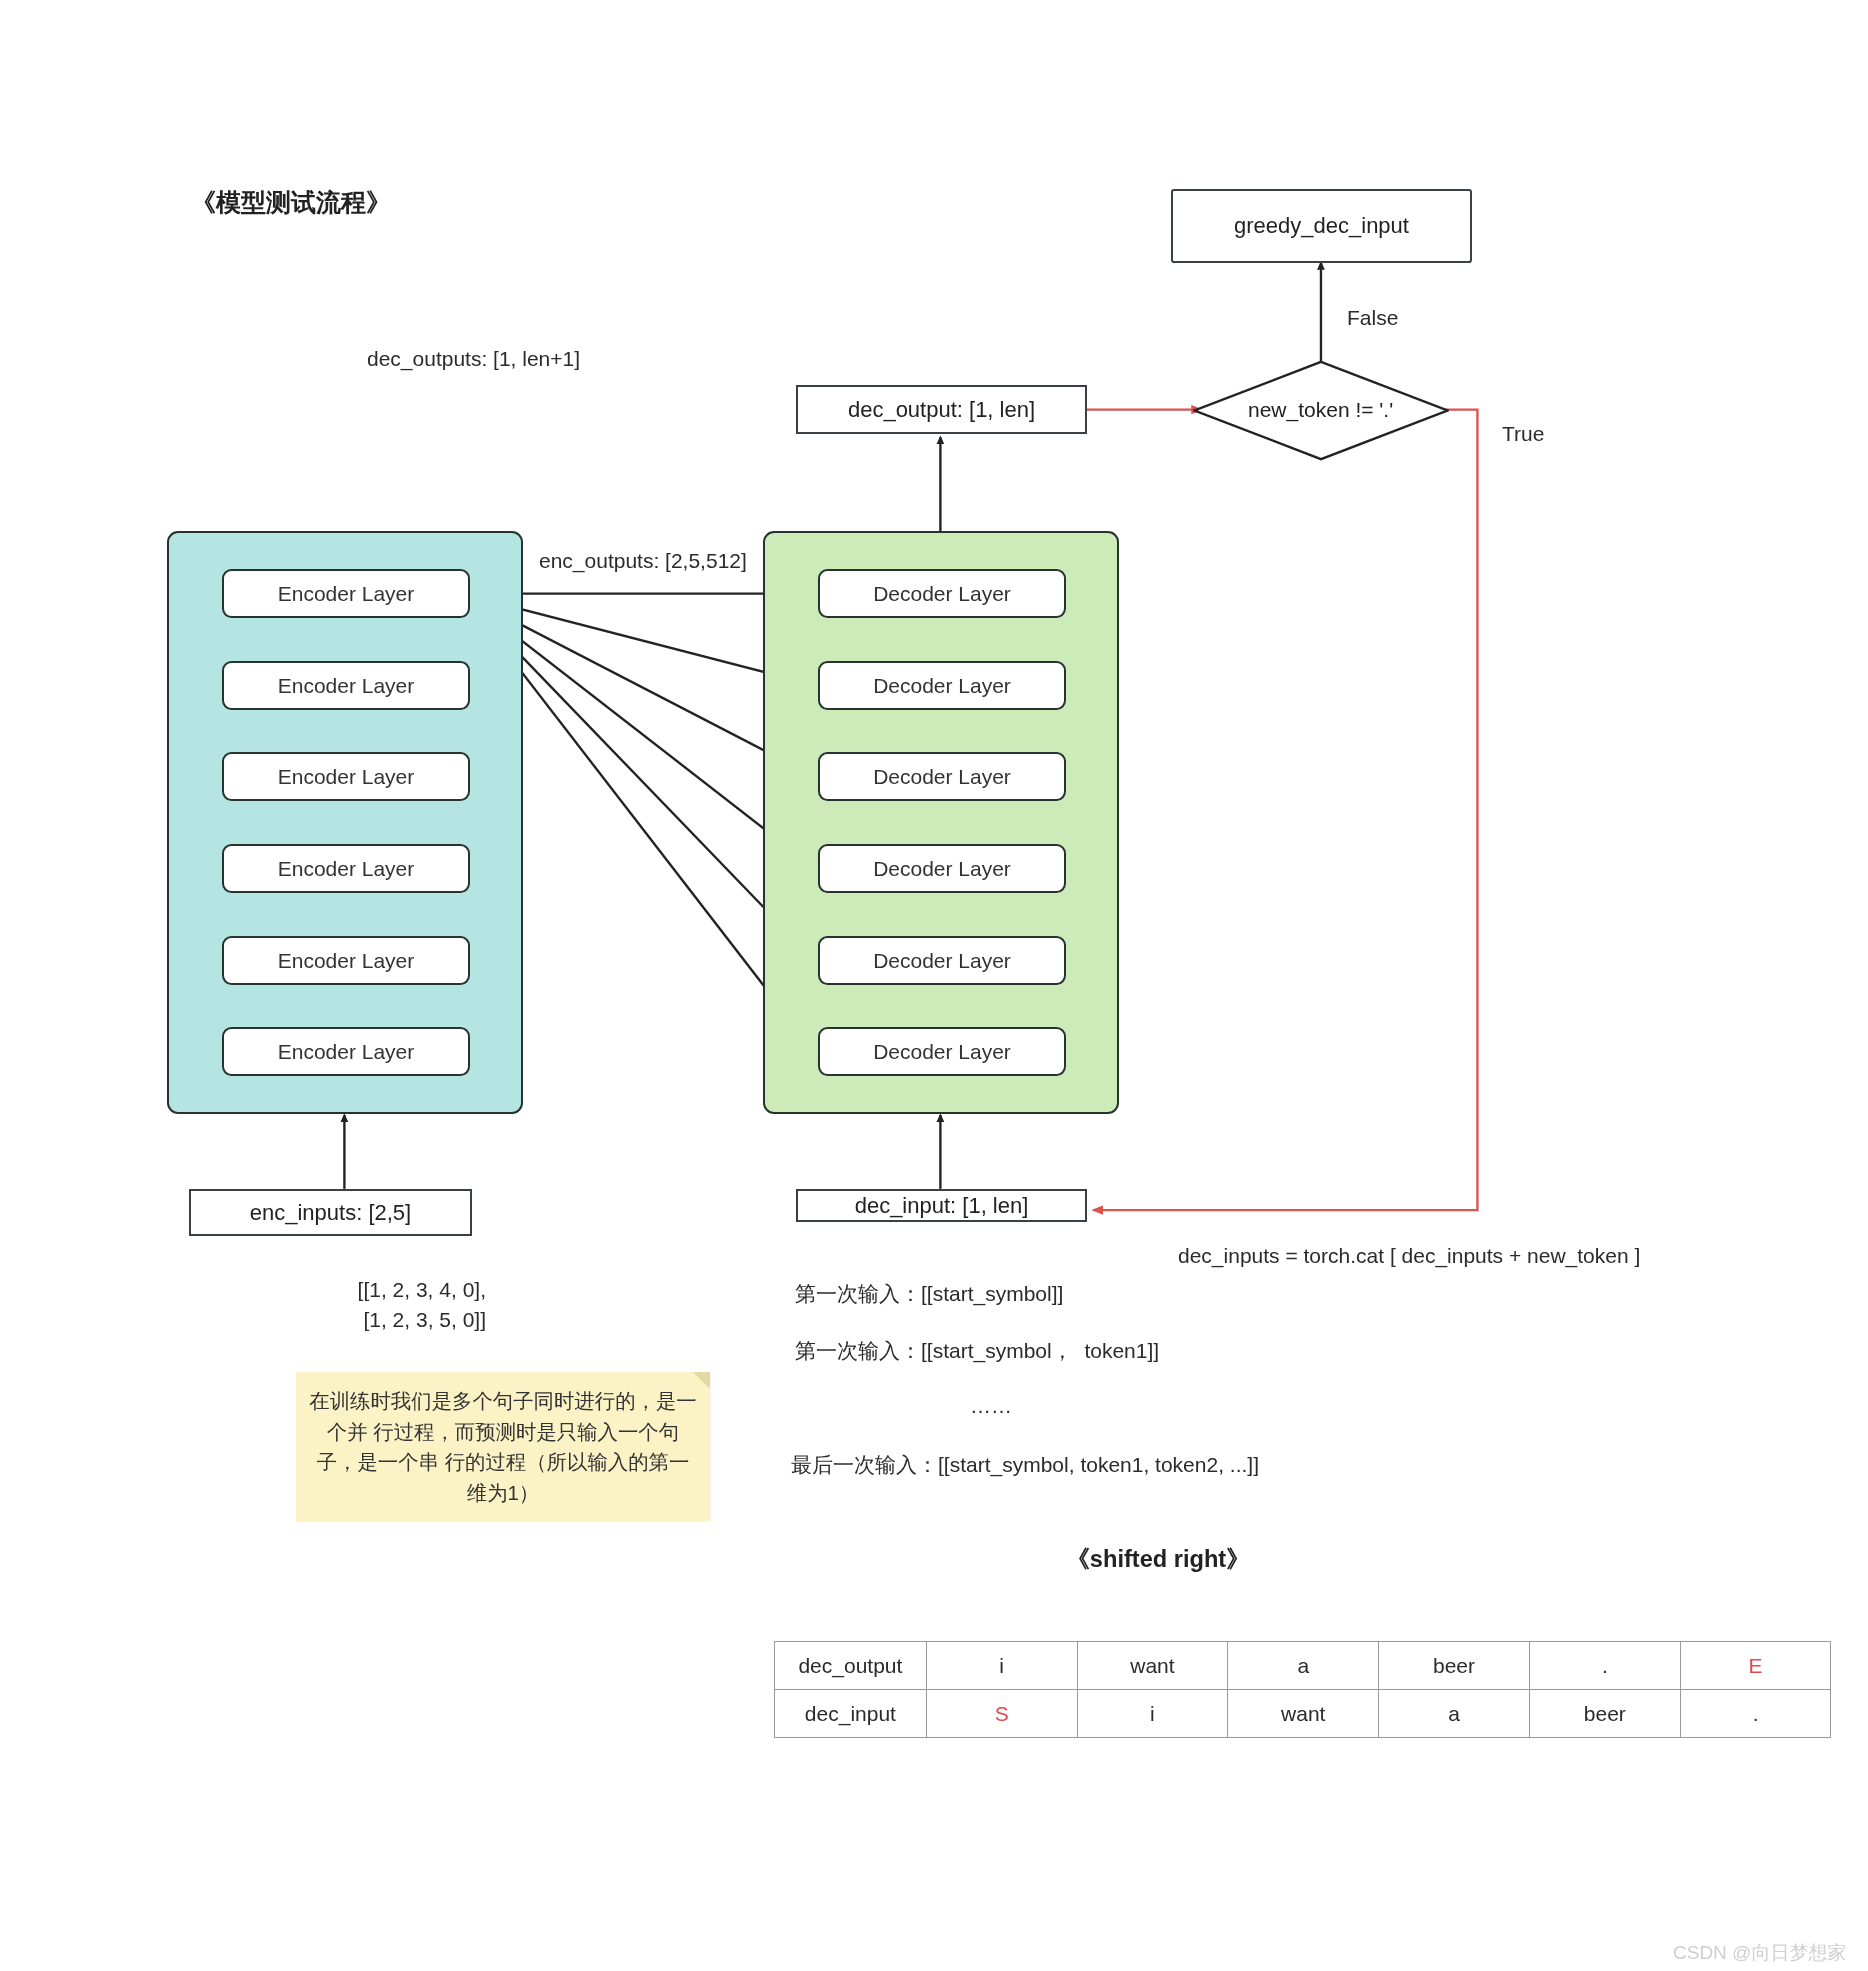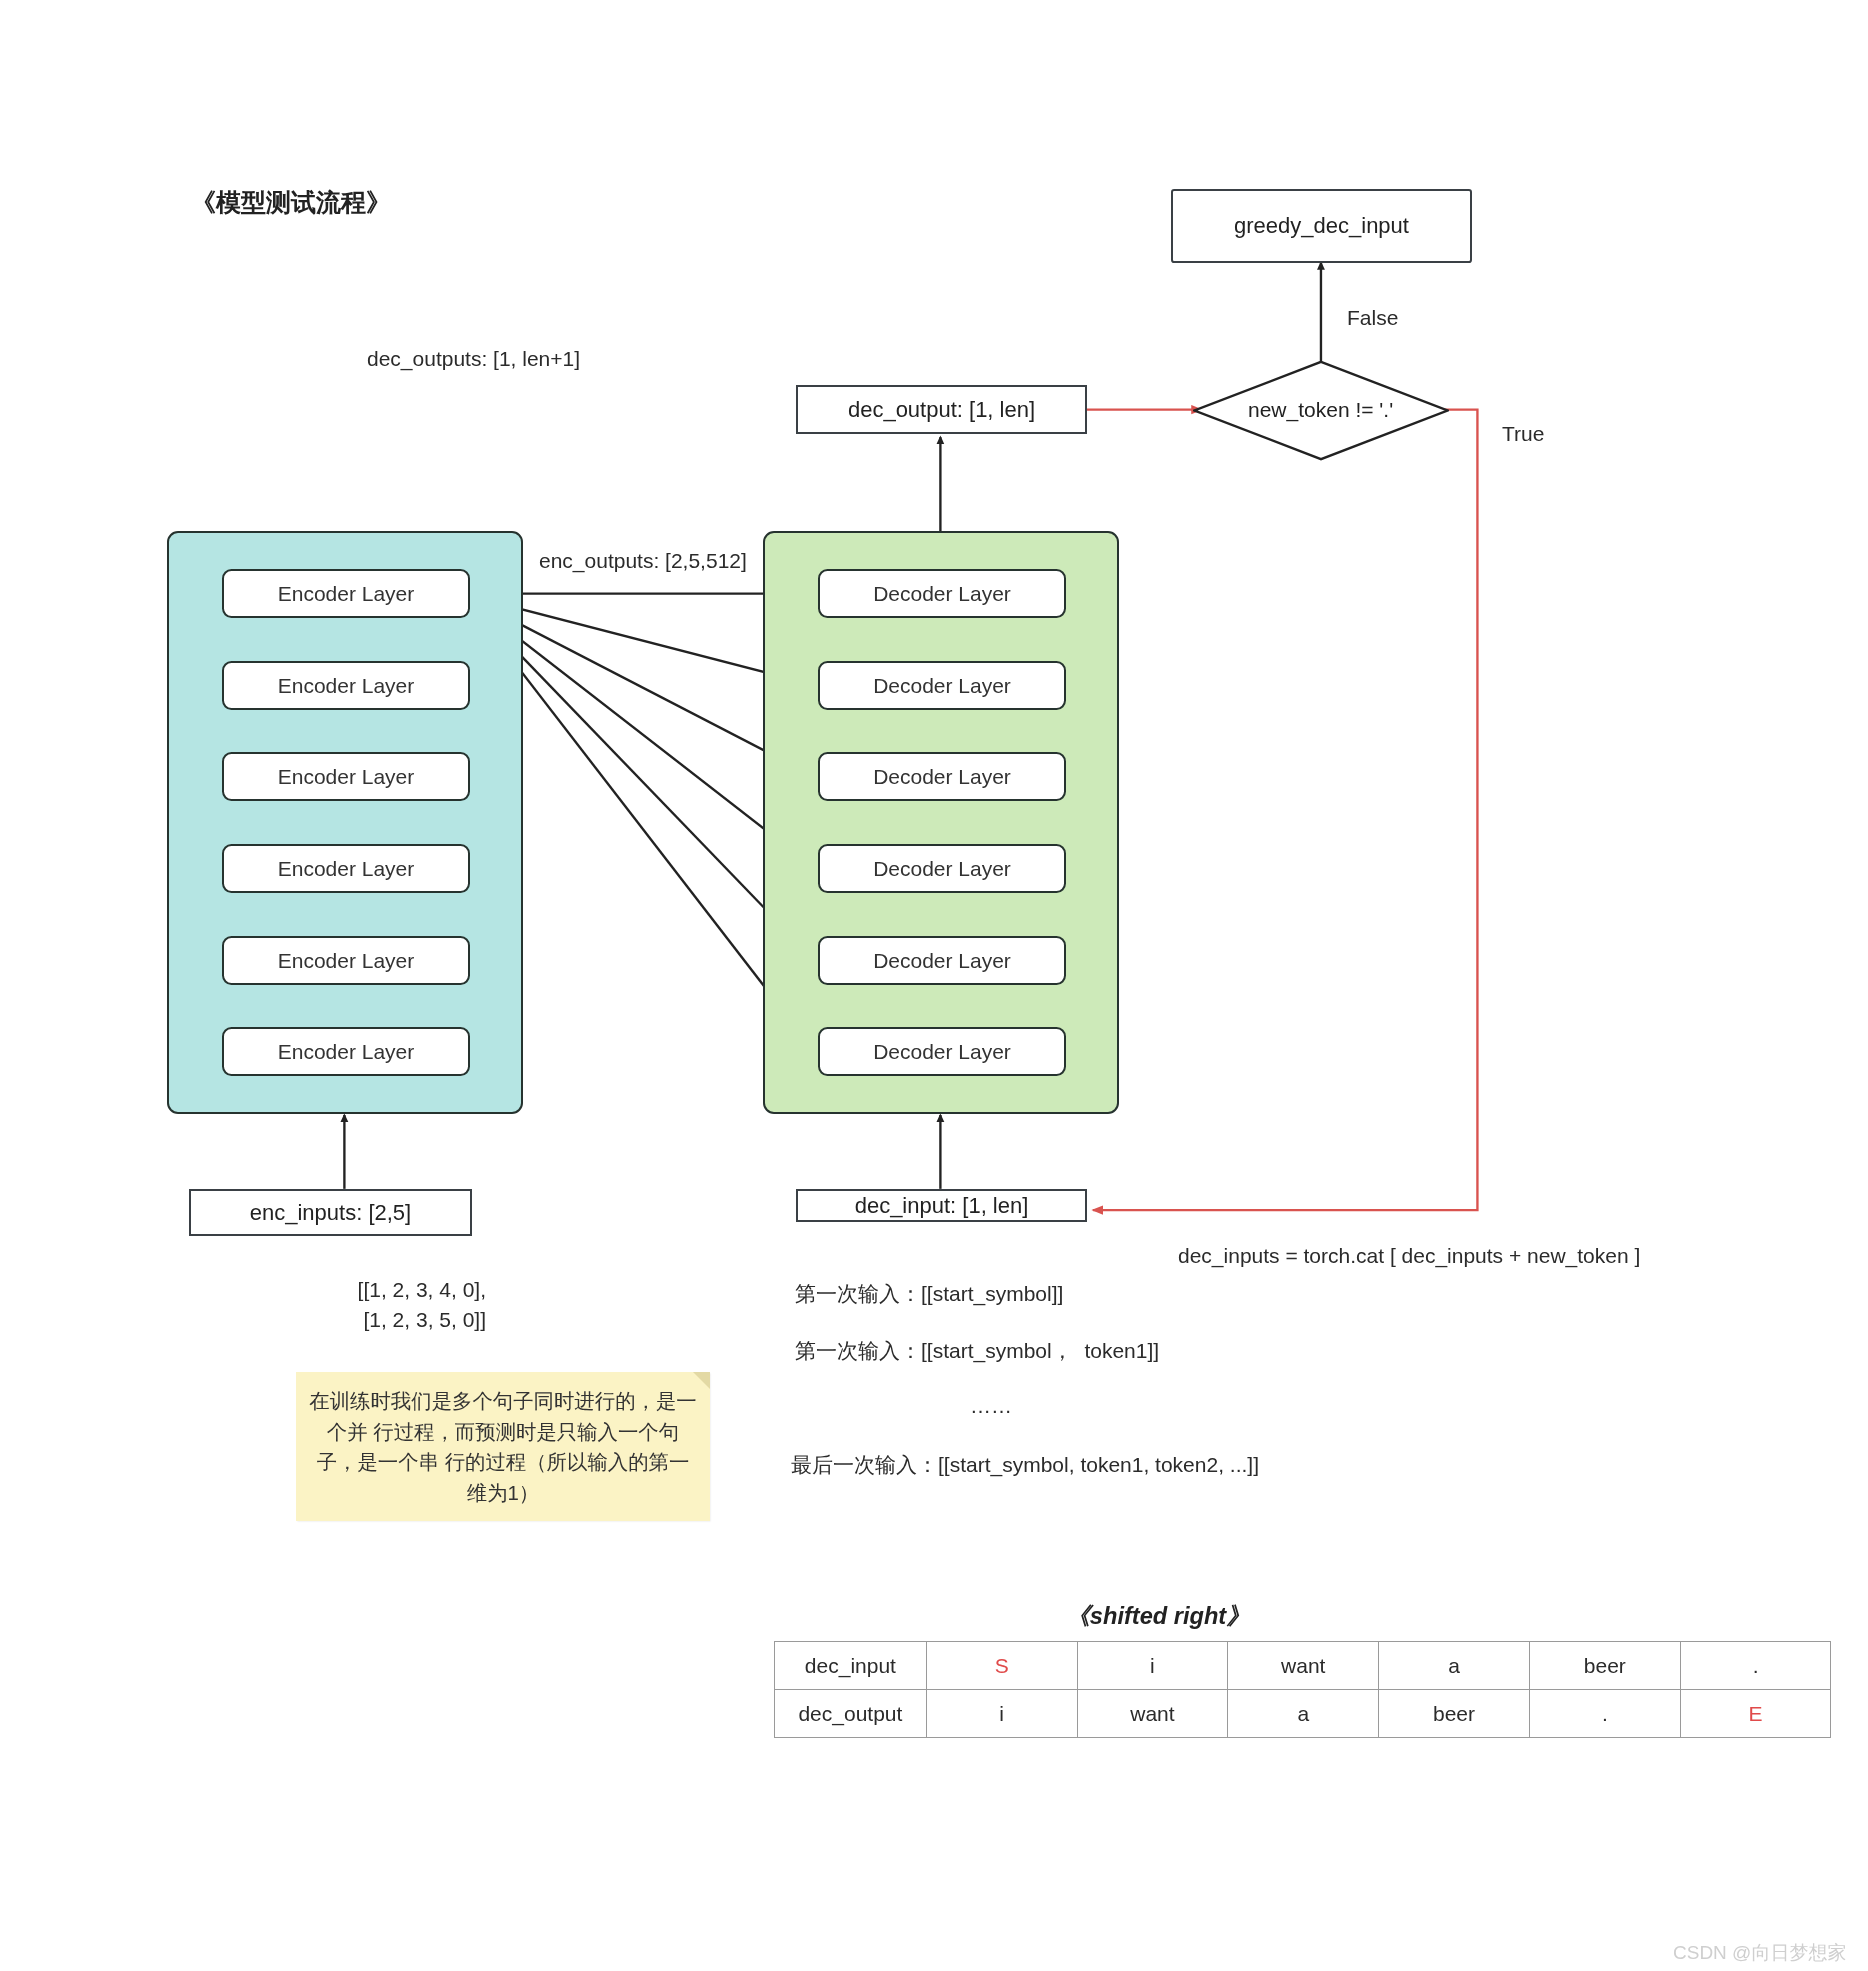--- a/index.html
+++ b/index.html
@@ -259,42 +259,42 @@
 
   <div class="box" style="left:796px; top:1189px; width:291px; height:33px;">dec_input: [1, len]</div>
 
   <div class="lbl" style="left:1178px; top:1241px;">dec_inputs = torch.cat [ dec_inputs + new_token ]</div>
 
   <div class="lbl" style="left:795px; top:1279px;">第一次输入：[[start_symbol]]</div>
   <div class="lbl" style="left:795px; top:1336px;">第一次输入：[[start_symbol，  token1]]</div>
   <div class="lbl" style="left:970px; top:1391px;">……</div>
   <div class="lbl" style="left:791px; top:1450px;">最后一次输入：[[start_symbol, token1, token2, ...]]</div>
 
-  <div class="sr-title" style="left:1158px; top:1600px; transform:translateX(-50%);font-style:italic;">《shifted right》</div>
+  <div class="sr-title" style="left:1158px; top:1543px; transform:translateX(-50%);">《shifted right》</div>
 
   <table class="sr-table" style="left:774px; top:1641px;">
     <tbody>
+      <tr>
+        <td class="rowhead">dec_output</td>
+        <td class="cell">i</td>
+        <td class="cell">want</td>
+        <td class="cell">a</td>
+        <td class="cell">beer</td>
+        <td class="cell">.</td>
+        <td class="cell accent">E</td>
+      </tr>
       <tr>
         <td class="rowhead">dec_input</td>
         <td class="cell accent">S</td>
         <td class="cell">i</td>
         <td class="cell">want</td>
         <td class="cell">a</td>
         <td class="cell">beer</td>
         <td class="cell">.</td>
       </tr>
-      <tr>
-        <td class="rowhead">dec_output</td>
-        <td class="cell">i</td>
-        <td class="cell">want</td>
-        <td class="cell">a</td>
-        <td class="cell">beer</td>
-        <td class="cell">.</td>
-        <td class="cell accent">E</td>
-      </tr>
     </tbody>
   </table>
 
 
   <div class="watermark" style="left:1673px; top:1940px;">CSDN @向日梦想家</div>
 
 </div>
 
 
 </body></html>

